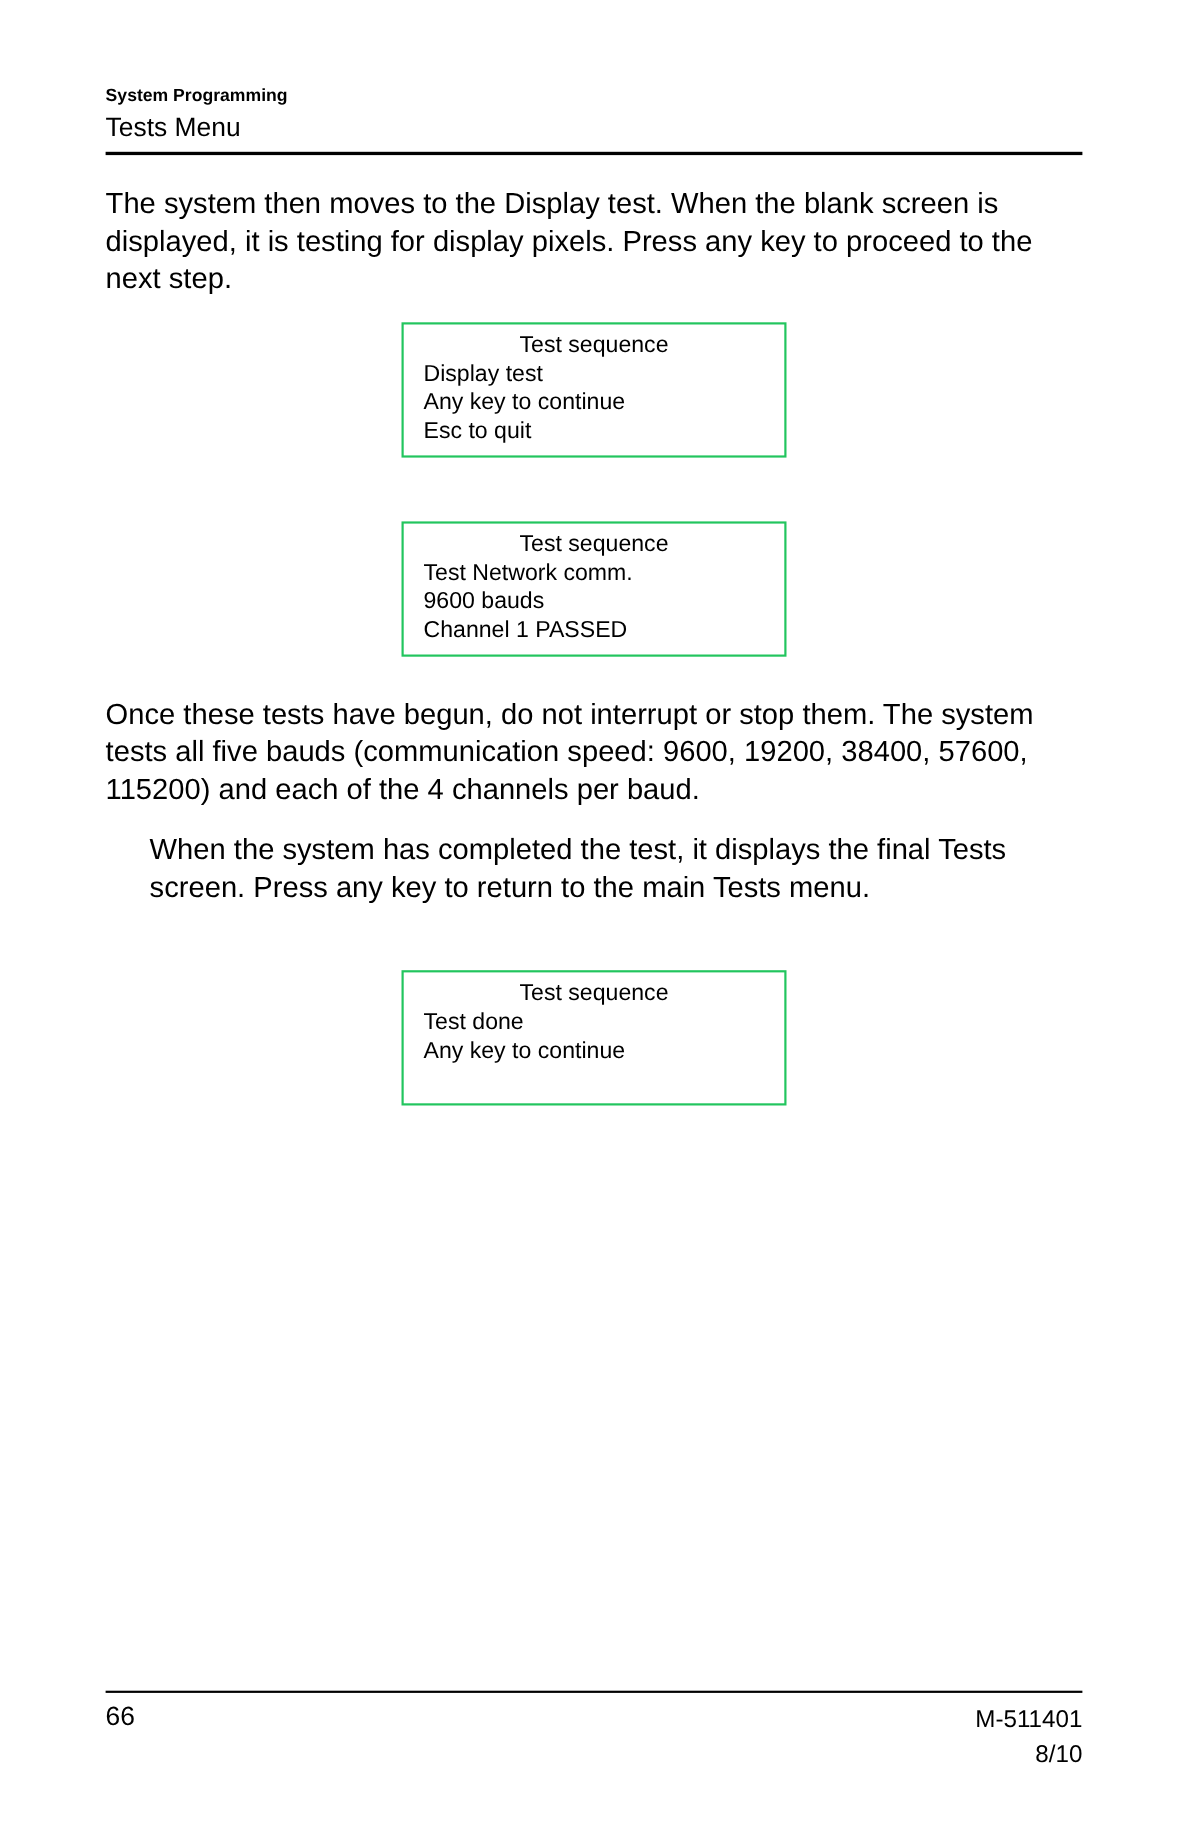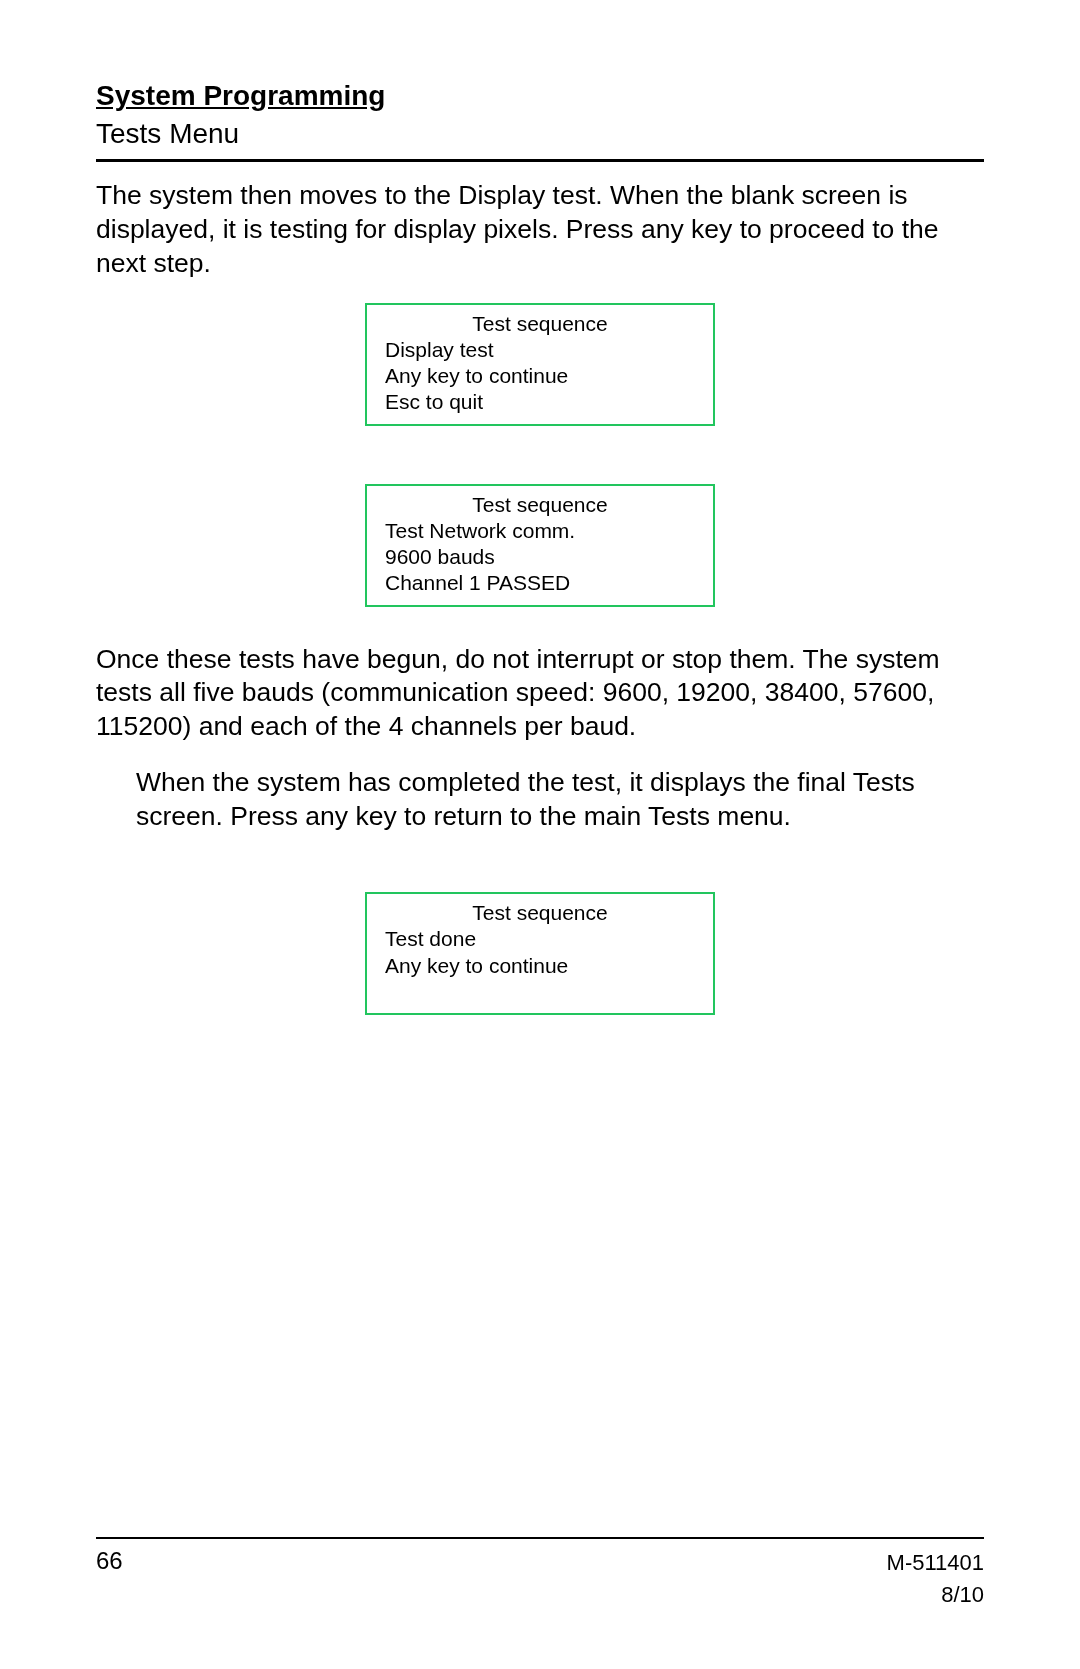--- a/index.html
+++ b/index.html
@@ -9,38 +9,37 @@
       background: #ffffff;
       font-family: Arial, Helvetica, sans-serif;
       color: #000;
       position: relative;
     }
     .page {
       padding: 78px 96px 0 96px;
     }
     .header-title {
       font-weight: bold;
-      font-size: 28px;
+      font-size: 16px;
       line-height: 1.3;
-      text-decoration: underline;
     }
     .header-subtitle {
-      font-size: 28px;
+      font-size: 24px;
       line-height: 1.3;
       margin-top: 2px;
     }
     .header-rule {
       border: none;
       border-top: 3px solid #000;
       margin-top: 6px;
     }
     .body-text {
       font-size: 26.5px;
       line-height: 1.28;
-      margin-top: 17px;
+      margin-top: 28px;
     }
     .body-text.tight-top { margin-top: 30px; }
     .lcd-box {
       border: 2px solid #22c55e;
       width: 350px;
       margin: 22px auto 0 auto;
       padding: 6px 18px 8px 18px;
       font-size: 21px;
       line-height: 1.25;
     }

